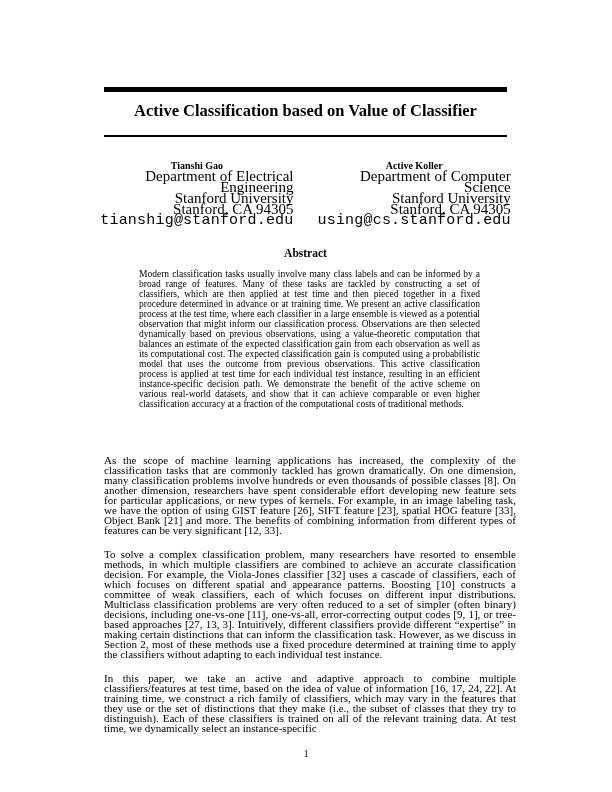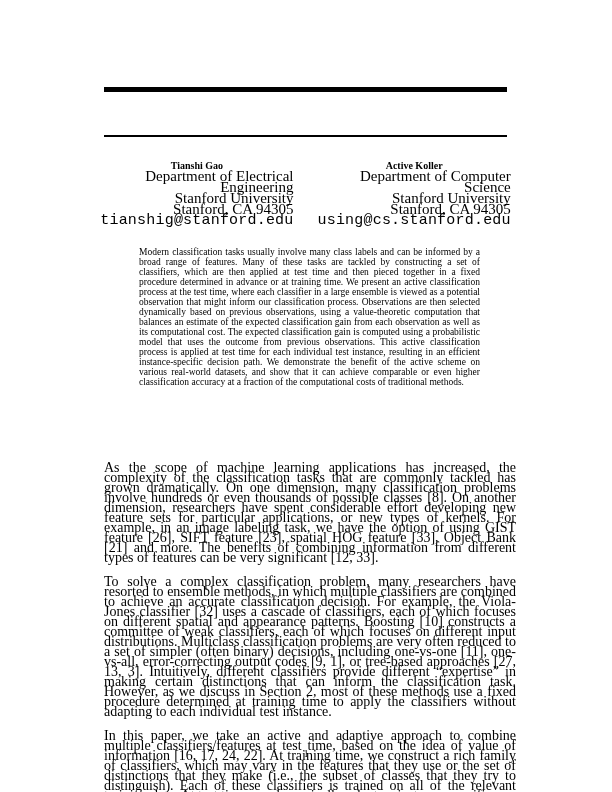--- a/index.html
+++ b/index.html
@@ -81,41 +81,42 @@
     width: 412px;
   }
   .section-heading {
     margin: 0 0 13px 0;
     font-size: 11.5px;
     font-weight: bold;
     line-height: 13px;
   }
   .section-number { margin-right: 17px; }
   .body-par {
-    margin: 8px 0 14px 0;
-    font-size: 14px;
+    margin: 0 0 14px 0;
+    font-size: 11px;
     line-height: 10px;
     text-align: justify;
     hyphens: auto;
   }
   .page-number {
     position: absolute;
     left: 0; top: 749px;
     width: 612px;
     text-align: center;
     font-size: 9.5px;
   }
 </style>
 </head>
 <body>
 
 <div class="page">
 
   <div class="rule-thick"></div>
 
+  <h1 class="paper-title">Active Classification based on Value of Classifier</h1>
 
   <div class="rule-thin"></div>
 
   <div class="authors">
     <div class="author">
       <div class="author-name">Tianshi Gao</div>
       <div class="author-line">Department of Electrical Engineering</div>
       <div class="author-line">Stanford University</div>
       <div class="author-line">Stanford, CA 94305</div>
       <div class="author-email">tianshig@stanford.edu</div>
@@ -123,20 +124,21 @@
     <div class="author">
       <div class="author-name">Active Koller</div>
       <div class="author-line">Department of Computer Science</div>
       <div class="author-line">Stanford University</div>
       <div class="author-line">Stanford, CA 94305</div>
       <div class="author-email">using@cs.stanford.edu</div>
     </div>
   </div>
 
   <div class="abstract">
+    <div class="abstract-heading">Abstract</div>
     <p class="abstract-text">Modern classification tasks usually involve many class labels and can be informed by a broad range of features. Many of these tasks are tackled by constructing a set of classifiers, which are then applied at test time and then pieced together in a fixed procedure determined in advance or at training time. We present an active classification process at the test time, where each classifier in a large ensemble is viewed as a potential observation that might inform our classification process. Observations are then selected dynamically based on previous observations, using a value-theoretic computation that balances an estimate of the expected classification gain from each observation as well as its computational cost. The expected classification gain is computed using a probabilistic model that uses the outcome from previous observations. This active classification process is applied at test time for each individual test instance, resulting in an efficient instance-specific decision path. We demonstrate the benefit of the active scheme on various real-world datasets, and show that it can achieve comparable or even higher classification accuracy at a fraction of the computational costs of traditional methods.</p>
   </div>
 
   <div class="section">
     <p class="body-par">As the scope of machine learning applications has increased, the complexity of the classification tasks that are commonly tackled has grown dramatically. On one dimension, many classification problems involve hundreds or even thousands of possible classes [8]. On another dimension, researchers have spent considerable effort developing new feature sets for particular applications, or new types of kernels. For example, in an image labeling task, we have the option of using GIST feature [26], SIFT feature [23], spatial HOG feature [33], Object Bank [21] and more. The benefits of combining information from different types of features can be very significant [12, 33].</p>
     <p class="body-par">To solve a complex classification problem, many researchers have resorted to ensemble methods, in which multiple classifiers are combined to achieve an accurate classification decision. For example, the Viola-Jones classifier [32] uses a cascade of classifiers, each of which focuses on different spatial and appearance patterns. Boosting [10] constructs a committee of weak classifiers, each of which focuses on different input distributions. Multiclass classification problems are very often reduced to a set of simpler (often binary) decisions, including one-vs-one [11], one-vs-all, error-correcting output codes [9, 1], or tree-based approaches [27, 13, 3]. Intuitively, different classifiers provide different “expertise” in making certain distinctions that can inform the classification task. However, as we discuss in Section 2, most of these methods use a fixed procedure determined at training time to apply the classifiers without adapting to each individual test instance.</p>
     <p class="body-par">In this paper, we take an active and adaptive approach to combine multiple classifiers/features at test time, based on the idea of value of information [16, 17, 24, 22]. At training time, we construct a rich family of classifiers, which may vary in the features that they use or the set of distinctions that they make (i.e., the subset of classes that they try to distinguish). Each of these classifiers is trained on all of the relevant training data. At test time, we dynamically select an instance-specific</p>
   </div>
 
   <div class="page-number">1</div>

